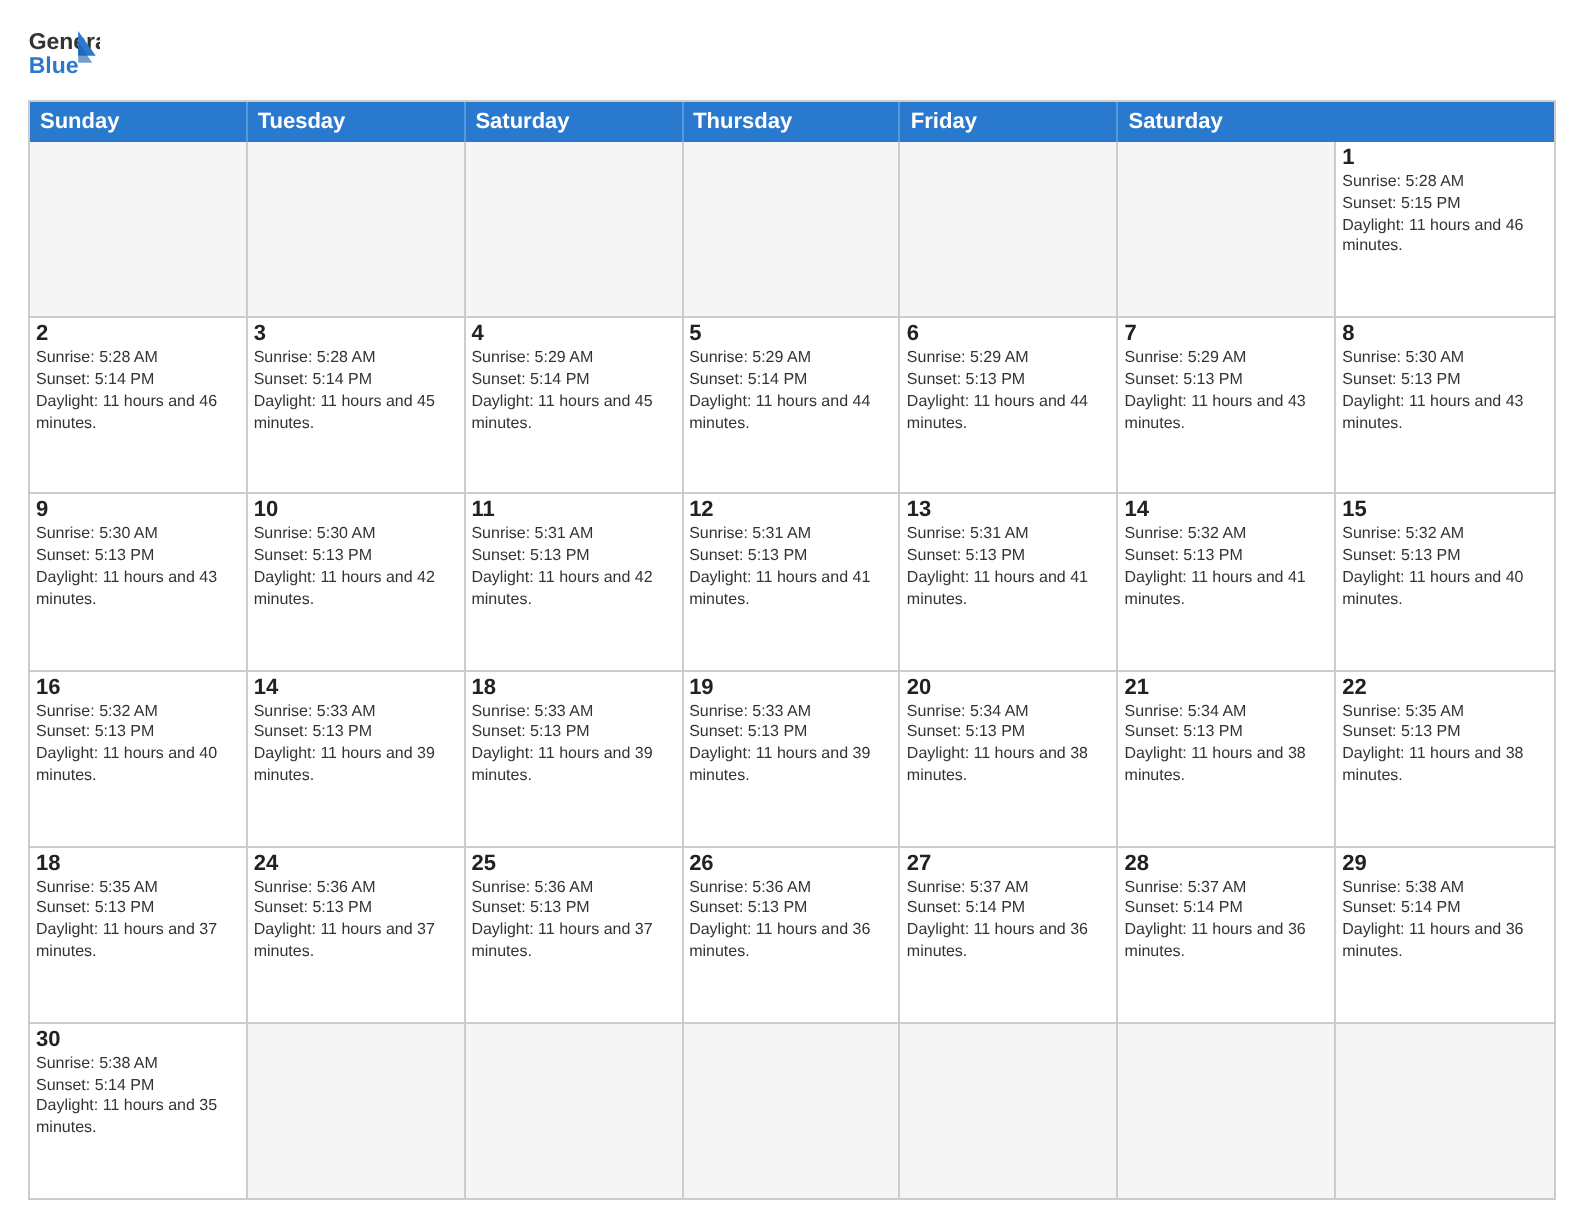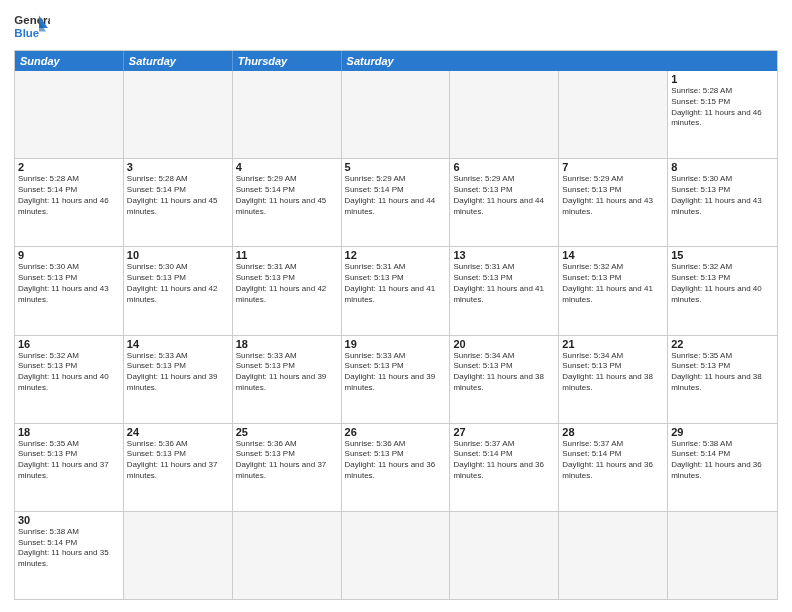--- a/index.html
+++ b/index.html
@@ -48,21 +48,20 @@
     .calendar {
       flex: 1;
       display: flex;
       flex-direction: column;
       border: 1px solid #ccc;
     }
     .cal-header {
       display: grid;
       grid-template-columns: repeat(7, 1fr);
       background: #2979cf;
-      font-style: italic;
     }
     .cal-header-cell {
       color: #fff;
       font-size: 11px;
       font-weight: bold;
       padding: 4px 5px;
       text-align: left;
       border-right: 1px solid #5599df;
     }
     .cal-header-cell:last-child { border-right: none; }
@@ -116,22 +115,24 @@
     </div>
     <div class="title-block">
       <div class="month-title"></div>
       <div class="location"></div>
     </div>
   </div>
 
   <div class="calendar">
     <div class="cal-header" id="cal-header">
         <div class="cal-header-cell">Sunday</div>
+        <div class="cal-header-cell">Tuesday</div>
         <div class="cal-header-cell">Saturday</div>
         <div class="cal-header-cell">Thursday</div>
+        <div class="cal-header-cell">Friday</div>
         <div class="cal-header-cell">Saturday</div>
       </div>
     <div class="cal-body" id="cal-body">
         <div class="cal-row">
           <div class="cal-cell empty"></div>
           <div class="cal-cell empty"></div>
           <div class="cal-cell empty"></div>
           <div class="cal-cell empty"></div>
           <div class="cal-cell empty"></div>
           <div class="cal-cell empty"></div>

